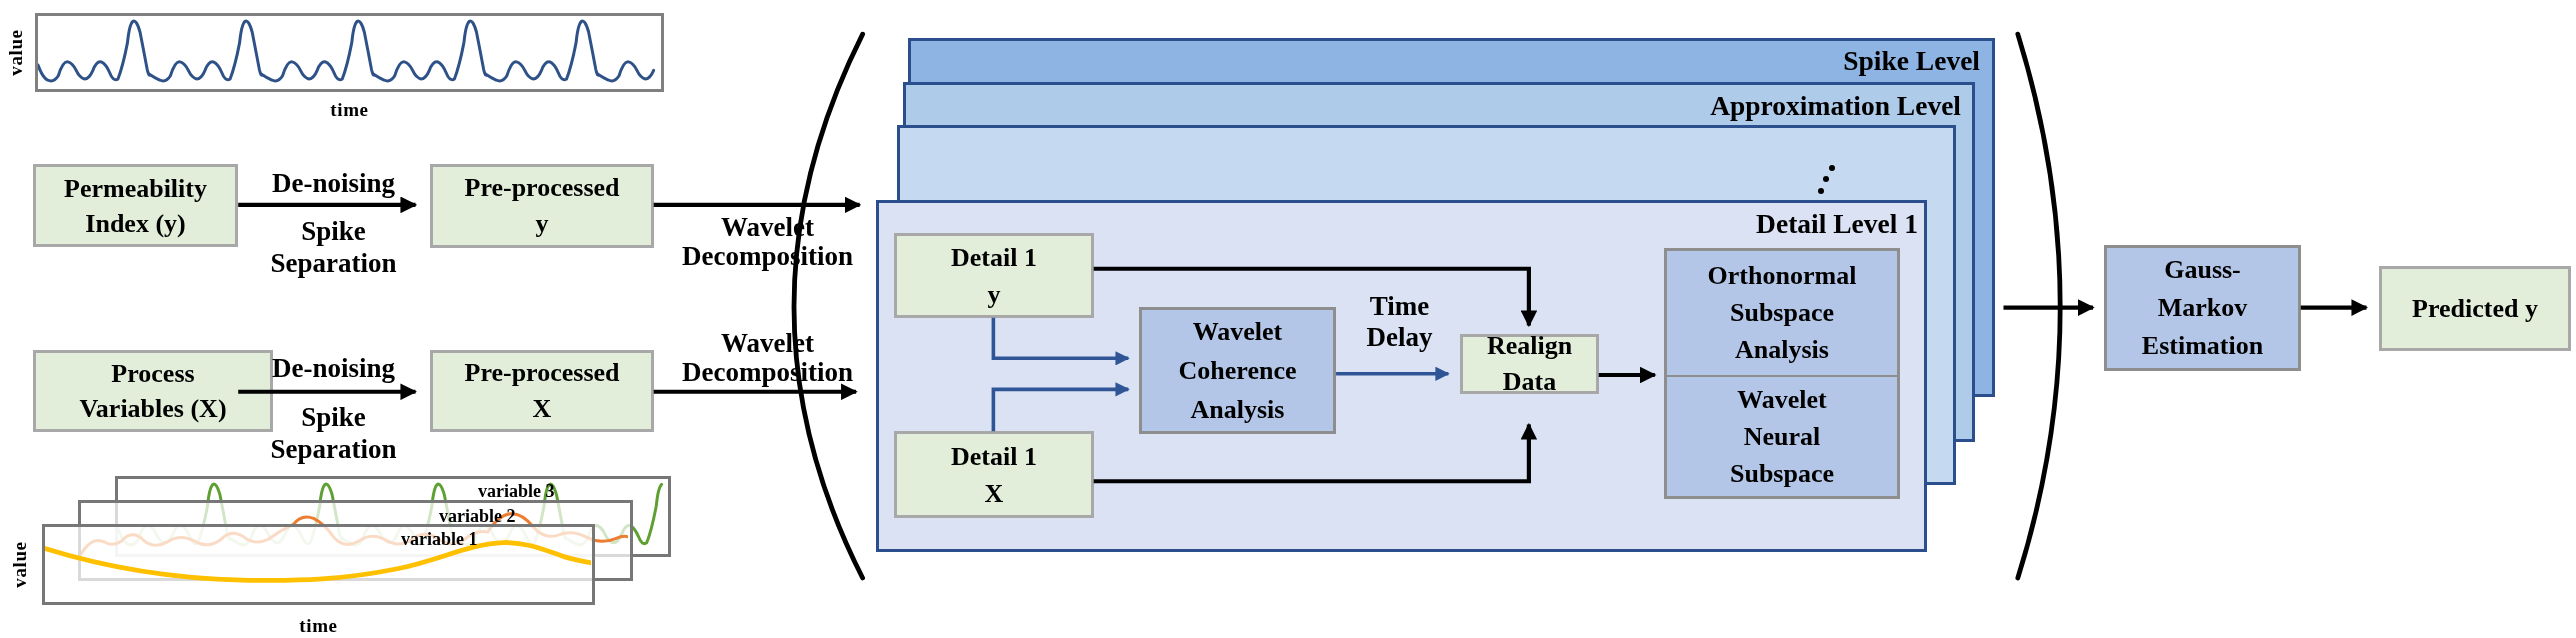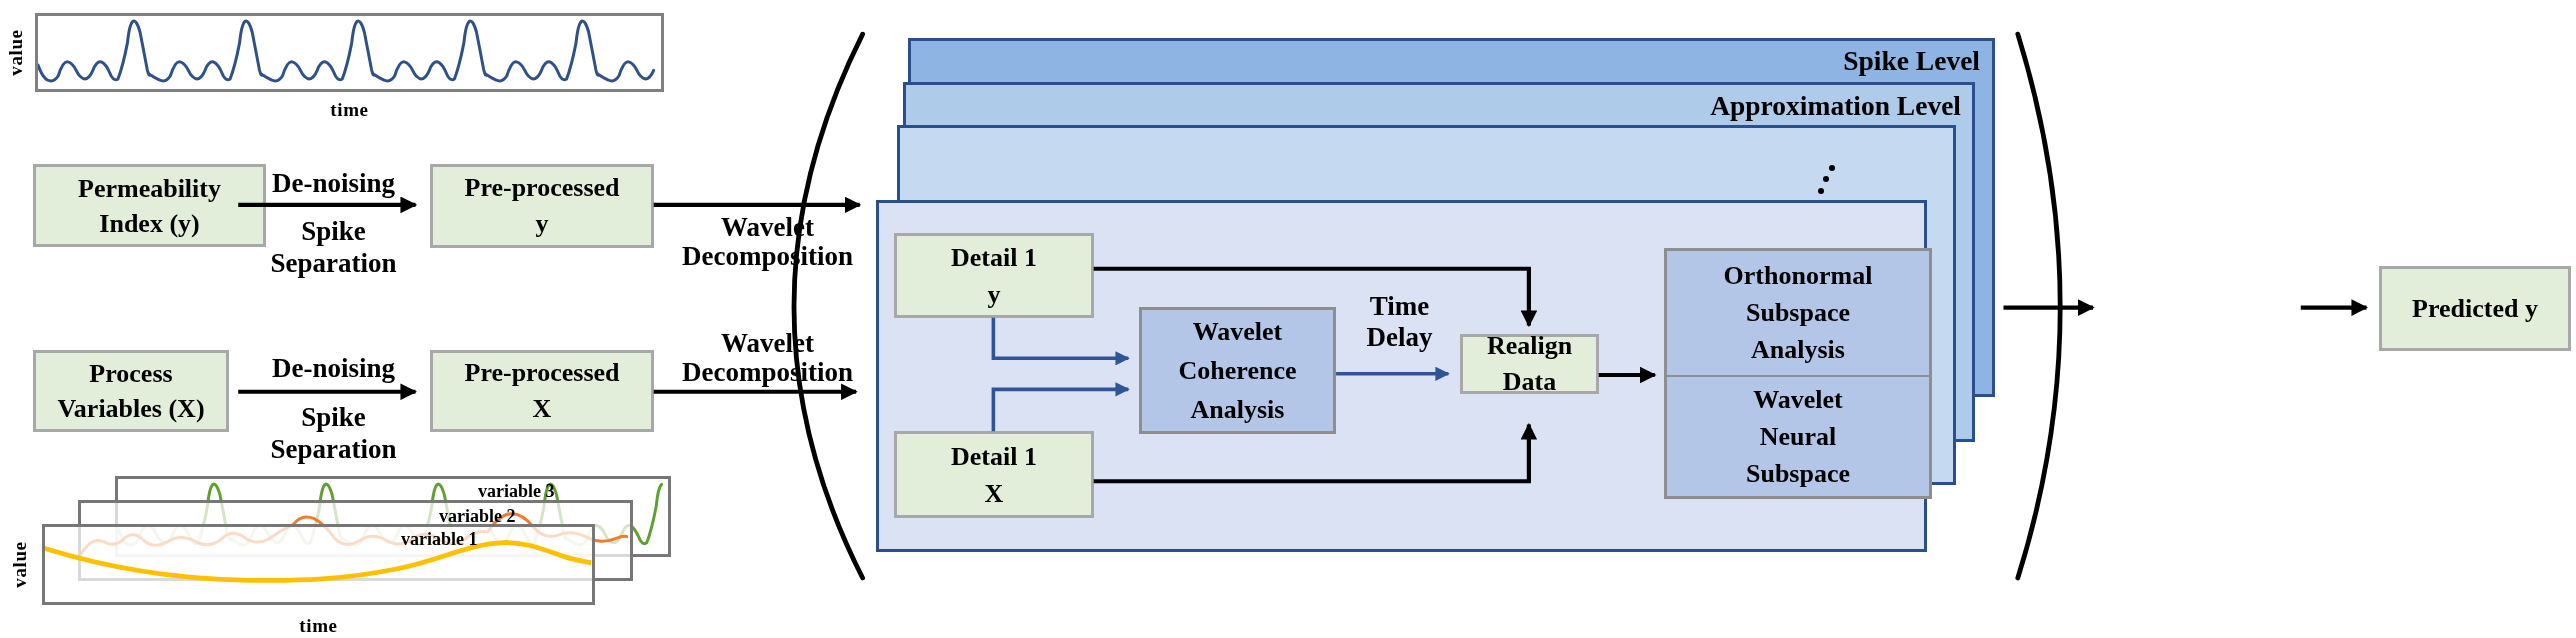--- a/index.html
+++ b/index.html
@@ -32,39 +32,39 @@
 <div id="canvas">
 
   <div class="abs plotbox" style="left:35px;top:12.5px;width:629px;height:79px;">
     <svg width="621" height="72" viewBox="0 0 1041 121" preserveAspectRatio="none">
       <path d="M0,82.5Q8,104.0 16,107.6Q26,112.9 34,100.4Q42,75.3 50,77.1Q58,78.9 64,91.4Q70,104.0 78,105.8Q86,105.8 92,91.4Q98,75.3 106,77.1Q114,80.7 120,95.0Q126,111.1 134,105.8Q142,86.0 150,44.8Q153,14.3 159,9.0Q165,5.4 171,26.9Q177,57.4 183,89.6Q186,102.2 188,98.6Q196,104.0 204,107.6Q214,112.9 222,100.4Q230,75.3 238,77.1Q246,78.9 252,91.4Q258,104.0 266,105.8Q274,105.8 280,91.4Q286,75.3 294,77.1Q302,80.7 308,95.0Q314,111.1 322,105.8Q330,86.0 338,44.8Q341,14.3 347,9.0Q353,5.4 359,26.9Q365,57.4 371,89.6Q374,102.2 376,98.6Q384,104.0 392,107.6Q402,112.9 410,100.4Q418,75.3 426,77.1Q434,78.9 440,91.4Q446,104.0 454,105.8Q462,105.8 468,91.4Q474,75.3 482,77.1Q490,80.7 496,95.0Q502,111.1 510,105.8Q518,86.0 526,44.8Q529,14.3 535,9.0Q541,5.4 547,26.9Q553,57.4 559,89.6Q562,102.2 564,98.6Q572,104.0 580,107.6Q590,112.9 598,100.4Q606,75.3 614,77.1Q622,78.9 628,91.4Q634,104.0 642,105.8Q650,105.8 656,91.4Q662,75.3 670,77.1Q678,80.7 684,95.0Q690,111.1 698,105.8Q706,86.0 714,44.8Q717,14.3 723,9.0Q729,5.4 735,26.9Q741,57.4 747,89.6Q750,102.2 752,98.6Q760,104.0 768,107.6Q778,112.9 786,100.4Q794,75.3 802,77.1Q810,78.9 816,91.4Q822,104.0 830,105.8Q838,105.8 844,91.4Q850,75.3 858,77.1Q866,80.7 872,95.0Q878,111.1 886,105.8Q894,86.0 902,44.8Q905,14.3 911,9.0Q917,5.4 923,26.9Q929,57.4 935,89.6Q938,102.2 940,98.6Q948,104.0 956,107.6Q966,112.9 974,100.4Q982,75.3 990,77.1Q998,78.9 1004,91.4Q1010,104.0 1018,105.8Q1026,105.8 1032,91.4" fill="none" stroke="#2E5188" stroke-width="5" stroke-linecap="round"></path>
     </svg>
   </div>
   <div class="abs axislab rot" style="left:-26px;top:43px;width:81px;height:19px;">value</div>
   <div class="abs axislab" style="left:35px;top:99px;width:629px;">time</div>
 
-  <div class="abs gbox" style="left:33px;top:164px;width:233px;height:83px;line-height:35px;">
+  <div class="abs gbox" style="left:33px;top:164px;width:205px;height:83px;line-height:35px;">
     <span>Permeability</span>
     <span>Index (y)</span>
   </div>
   <div class="abs arrlab" style="left:238px;top:168px;width:191px;">De-noising</div>
   <div class="abs arrlab" style="left:238px;top:215px;width:191px;line-height:32px;">
     <span style="display:block;">Spike</span>
     <span style="display:block;">Separation</span>
   </div>
   <div class="abs gbox" style="left:430px;top:164px;width:224px;height:84px;line-height:36px;">
     <span>Pre-processed</span>
     <span>y</span>
   </div>
   <div class="abs arrlab" style="left:648px;top:213px;width:239px;line-height:29px;">
     <span style="display:block;">Wavelet</span>
     <span style="display:block;">Decomposition</span>
   </div>
 
-  <div class="abs gbox" style="left:33px;top:350px;width:196px;height:82px;line-height:35px;">
+  <div class="abs gbox" style="left:33px;top:350px;width:240px;height:82px;line-height:35px;">
     <span>Process</span>
     <span>Variables (X)</span>
   </div>
   <div class="abs arrlab" style="left:238px;top:353px;width:191px;">De-noising</div>
   <div class="abs arrlab" style="left:238px;top:401px;width:191px;line-height:32px;">
     <span style="display:block;">Spike</span>
     <span style="display:block;">Separation</span>
   </div>
   <div class="abs gbox" style="left:430px;top:350px;width:224px;height:82px;line-height:36px;">
     <span>Pre-processed</span>
@@ -101,20 +101,21 @@
   <div class="abs lvl" style="left:897px;top:125px;width:1059px;height:360px;background:#C5D9F1;"></div>
   <div class="abs lvl" style="left:876px;top:200px;width:1051px;height:352px;background:#DAE2F4;z-index:4;"></div>
 
   <div class="abs lvllab" style="left:1543px;top:90px;width:418px;">Approximation Level</div>
   <div class="abs lvllab" style="left:1562px;top:45px;width:418px;">Spike Level</div>
   <div class="abs dots" style="left:1818px;top:165px;z-index:30;">
     <i style="margin-left:10.7px;"></i>
       <i style="margin-left:5.4px;"></i>
       <i style="margin-left:0;"></i>
   </div>
+  <div class="abs lvllab" style="left:1500px;top:208px;width:418px;">Detail Level 1</div>
 
   <div class="abs gbox" style="left:894px;top:233px;width:200px;height:85px;line-height:37px;">
     <span>Detail 1</span>
     <span>y</span>
   </div>
   <div class="abs gbox" style="left:894px;top:431px;width:200px;height:87px;line-height:37px;">
     <span>Detail 1</span>
     <span>X</span>
   </div>
   <div class="abs bbox" style="left:1139px;top:307px;width:197px;height:127px;line-height:39px;">
@@ -123,34 +124,39 @@
     <span>Analysis</span>
   </div>
   <div class="abs arrlab" style="left:1340px;top:291px;width:119px;line-height:31px;">
     <span style="display:block;">Time</span>
     <span style="display:block;">Delay</span>
   </div>
   <div class="abs gbox" style="left:1460px;top:334px;width:139px;height:60px;line-height:36px;">
     <span>Realign</span>
     <span>Data</span>
   </div>
-  <div class="abs bbox" style="left:1664px;top:248px;width:268px;height:251px;padding:0;justify-content:flex-start;">
+  <div class="abs bbox" style="left:1664px;top:248px;width:236px;height:251px;padding:0;justify-content:flex-start;">
     <div style="height:124px;display:flex;flex-direction:column;align-items:center;justify-content:center;width:100%;line-height:37px;">
       <span>Orthonormal</span>
       <span>Subspace</span>
       <span>Analysis</span>
     </div>
     <div style="width:100%;height:2.4px;background:#8E8E8E;"></div>
     <div style="height:119px;display:flex;flex-direction:column;align-items:center;justify-content:center;width:100%;line-height:37px;">
       <span>Wavelet</span>
       <span>Neural</span>
       <span>Subspace</span>
     </div>
   </div>
 
+  <div class="abs bbox" style="left:2104px;top:245px;width:197px;height:126px;line-height:38px;">
+    <span>Gauss-</span>
+    <span>Markov</span>
+    <span>Estimation</span>
+  </div>
   <div class="abs gbox" style="left:2379px;top:266px;width:192px;height:85px;">
     <span>Predicted y</span>
   </div>
 
   <svg id="overlay" width="2576" height="639" viewBox="0 0 4315 1070">
     <defs>
       <marker id="ab" viewBox="0 0 10 10" refX="9" refY="5" markerWidth="4" markerHeight="4" orient="auto">
         <path d="M0,0 L10,5 L0,10 Z" fill="#000000"></path>
       </marker>
       <marker id="abl" viewBox="0 0 10 10" refX="9" refY="5" markerWidth="4" markerHeight="4" orient="auto">

